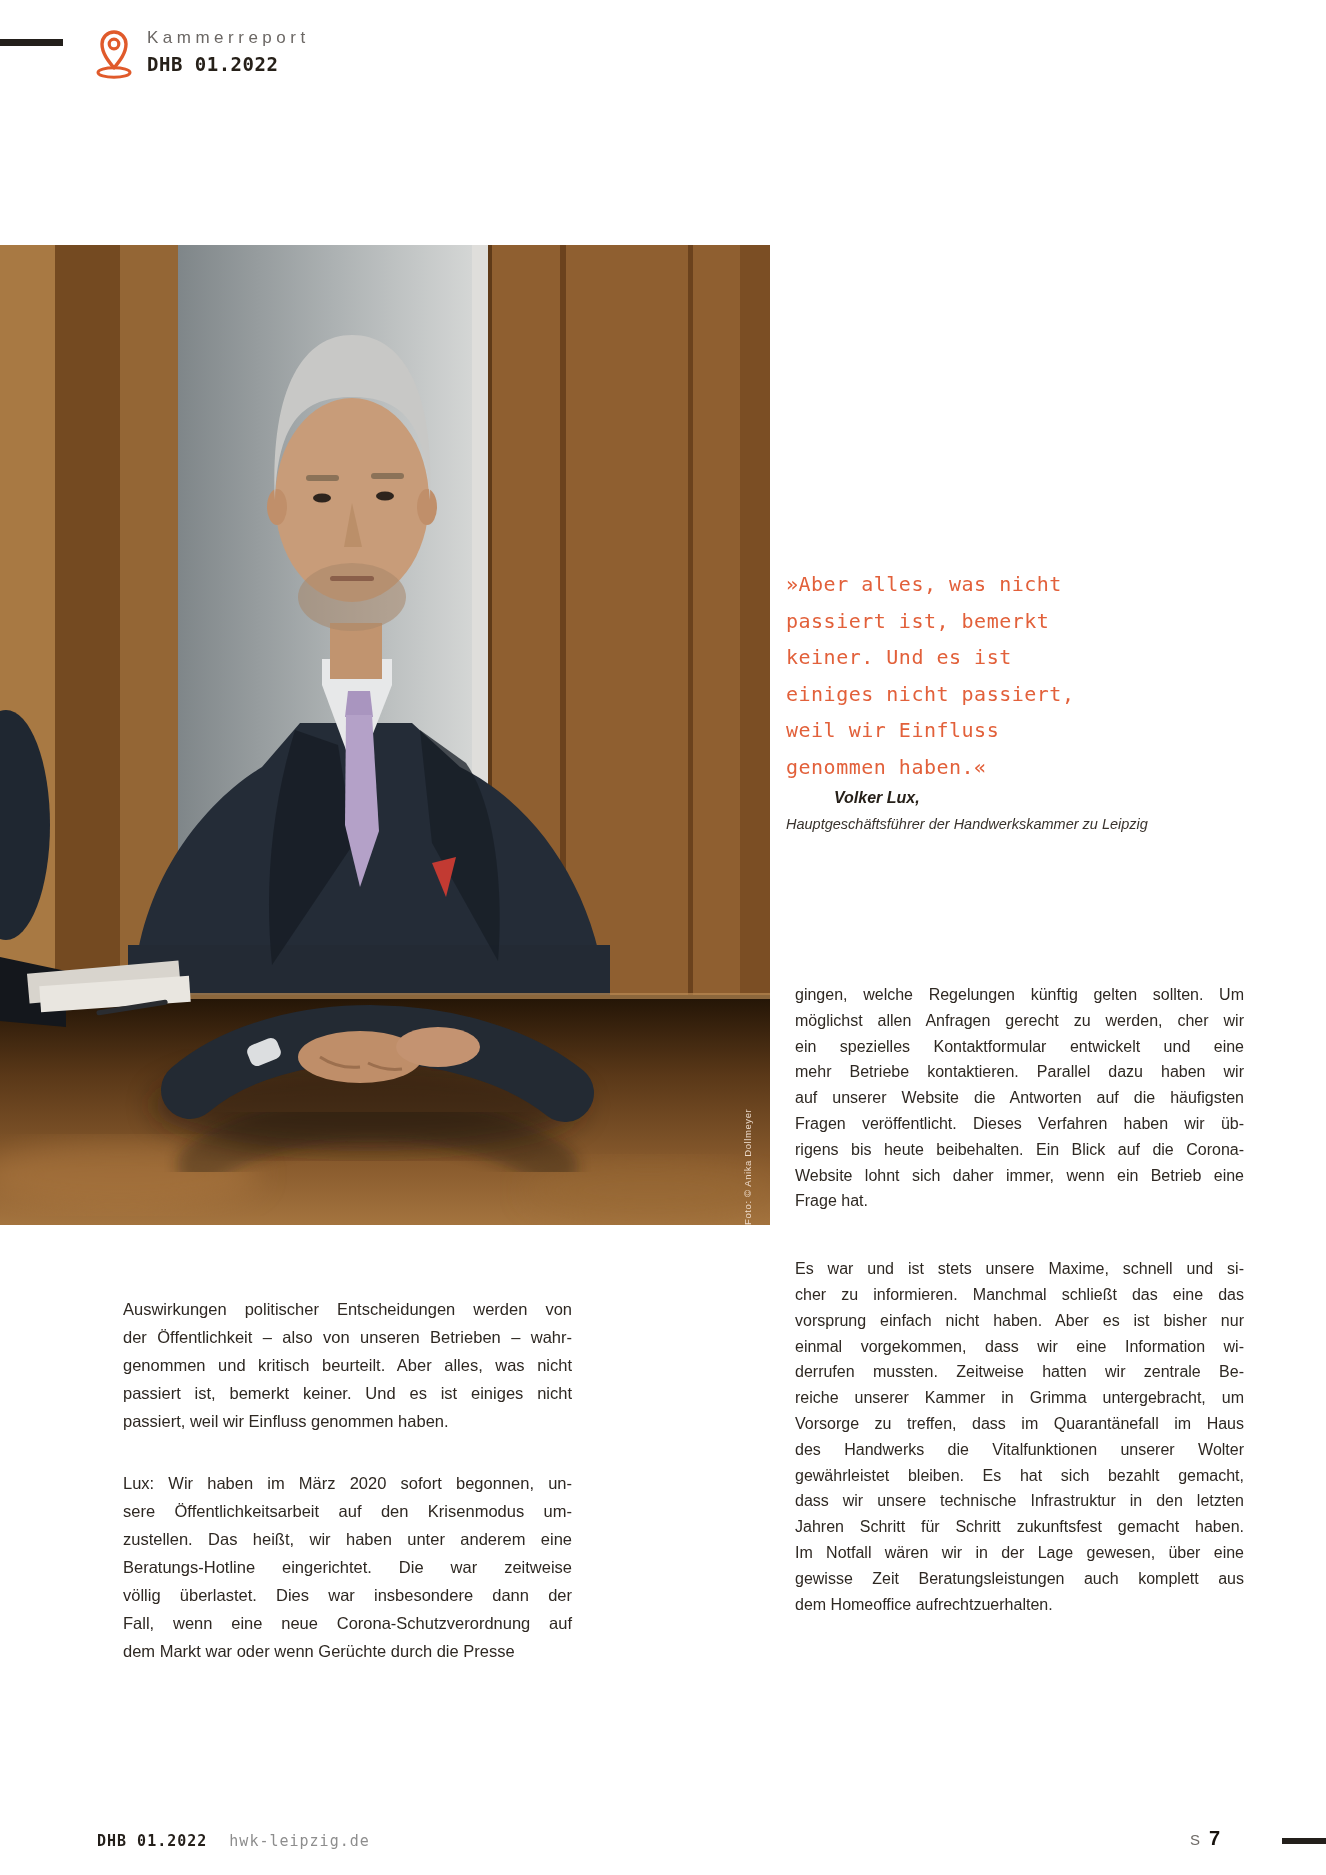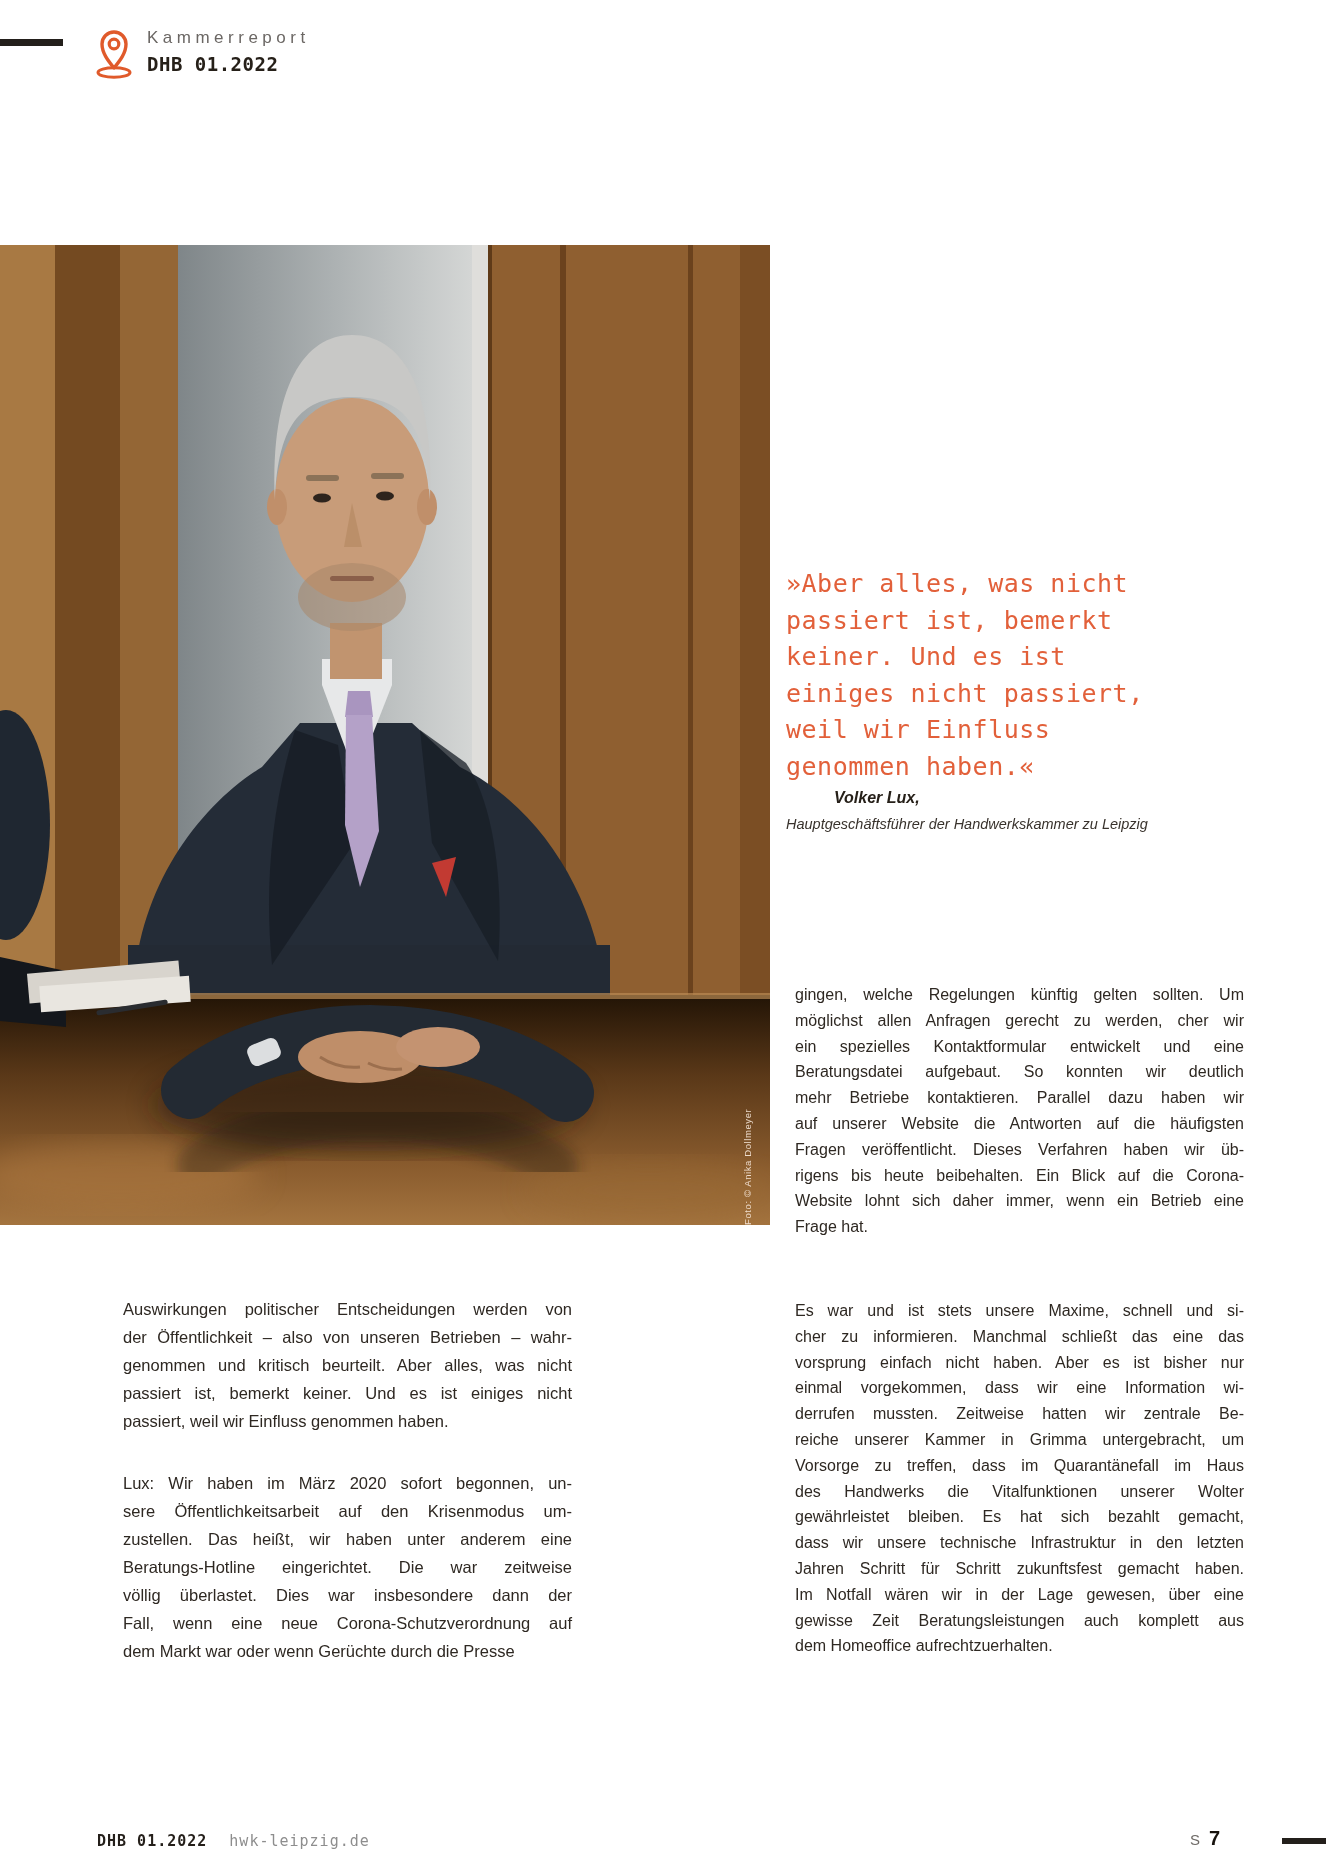--- a/index.html
+++ b/index.html
@@ -23,21 +23,21 @@
   .photo-credit {
     position:absolute; left:742px; top:980px; width:150px; height:13px;
     transform-origin:0 0; transform:rotate(-90deg);
     font-size:9.5px; letter-spacing:.6px; color:rgba(255,242,232,.85);
   }
 
   
   .pullquote {
     position:absolute; left:786px; top:566px; width:410px; margin:0;
     font-family:"DejaVu Sans Mono", monospace;
-    font-size:25px; line-height:36.5px; color:#e2603a; letter-spacing:.5px;
+    font-size:20px; line-height:36.5px; color:#e2603a; letter-spacing:.5px;
   }
   .pullquote .tline { text-align:left; text-align-last:left; }
   .attribution { position:absolute; left:786px; top:789px; }
   .attr-name { font-weight:bold; font-style:italic; font-size:16px; color:#262019;margin-left:48px; }
   .attr-role { margin-top:9px; font-style:italic; font-size:14.5px; color:#38322c; }
 
   
   .tline { text-align:justify; text-align-last:justify; }
   .tline.lastline { text-align-last:left; }
 
@@ -47,21 +47,21 @@
   }
   .col-left .para { padding-left:33px; }
   .col-left .para.question { padding-left:0; font-weight:bold; font-size:16px; color:#17120d; }
   .col-left .para + .para { margin-top:34px; }
   .col-left .para.question + .para.answer { margin-top:0; }
 
   .col-right {
     position:absolute; left:795px; top:982px; width:449px;
     font-size:16px; line-height:25.8px; color:#2e2822;
   }
-  .col-right .para + .para { margin-top:58px; }
+  .col-right .para + .para { margin-top:42px; }
 
   
   .footer-left { position:absolute; left:97px; top:1832px; display:flex; gap:22px; align-items:baseline; }
   .footer-issue { font-family:"DejaVu Sans Mono", monospace; font-weight:bold; font-size:15px;
                   letter-spacing:1px; color:#241f1a; }
   .footer-site  { font-family:"DejaVu Sans Mono", monospace; font-size:15px; letter-spacing:1px; color:#8d8d8d; }
   .footer-page { position:absolute; left:1190px; top:1827px; display:flex; gap:9px; align-items:baseline; }
   .footer-page-label { font-size:15px; color:#6e6a66; }
   .footer-page-number { font-size:20px; font-weight:bold; color:#17120d; }
   .footer-bar { position:absolute; left:1282px; top:1838px; width:44px; height:6px; background:#231f1b; }
@@ -204,21 +204,20 @@
         <div class="tline">völlig überlastet. Dies war insbesondere dann der</div>
         <div class="tline">Fall, wenn eine neue Corona-Schutzverordnung auf</div>
         <div class="tline lastline">dem Markt war oder wenn Gerüchte durch die Presse</div>
       </div>
     </section>
   <section class="col-right">
       <div class="para body">
         <div class="tline">gingen, welche Regelungen künftig gelten sollten. Um</div>
         <div class="tline">möglichst allen Anfragen gerecht zu werden, cher wir</div>
         <div class="tline">ein spezielles Kontaktformular entwickelt und eine</div>
-        <div class="tline">Beratungsdatei aufgebaut. So konnten wir deutlich</div>
         <div class="tline">mehr Betriebe kontaktieren. Parallel dazu haben wir</div>
         <div class="tline">auf unserer Website die Antworten auf die häufigsten</div>
         <div class="tline">Fragen veröffentlicht. Dieses Verfahren haben wir üb-</div>
         <div class="tline">rigens bis heute beibehalten. Ein Blick auf die Corona-</div>
         <div class="tline">Website lohnt sich daher immer, wenn ein Betrieb eine</div>
         <div class="tline lastline">Frage hat.</div>
       </div>
       <div class="para body">
         <div class="tline">Es war und ist stets unsere Maxime, schnell und si-</div>
         <div class="tline">cher zu informieren. Manchmal schließt das eine das</div>

